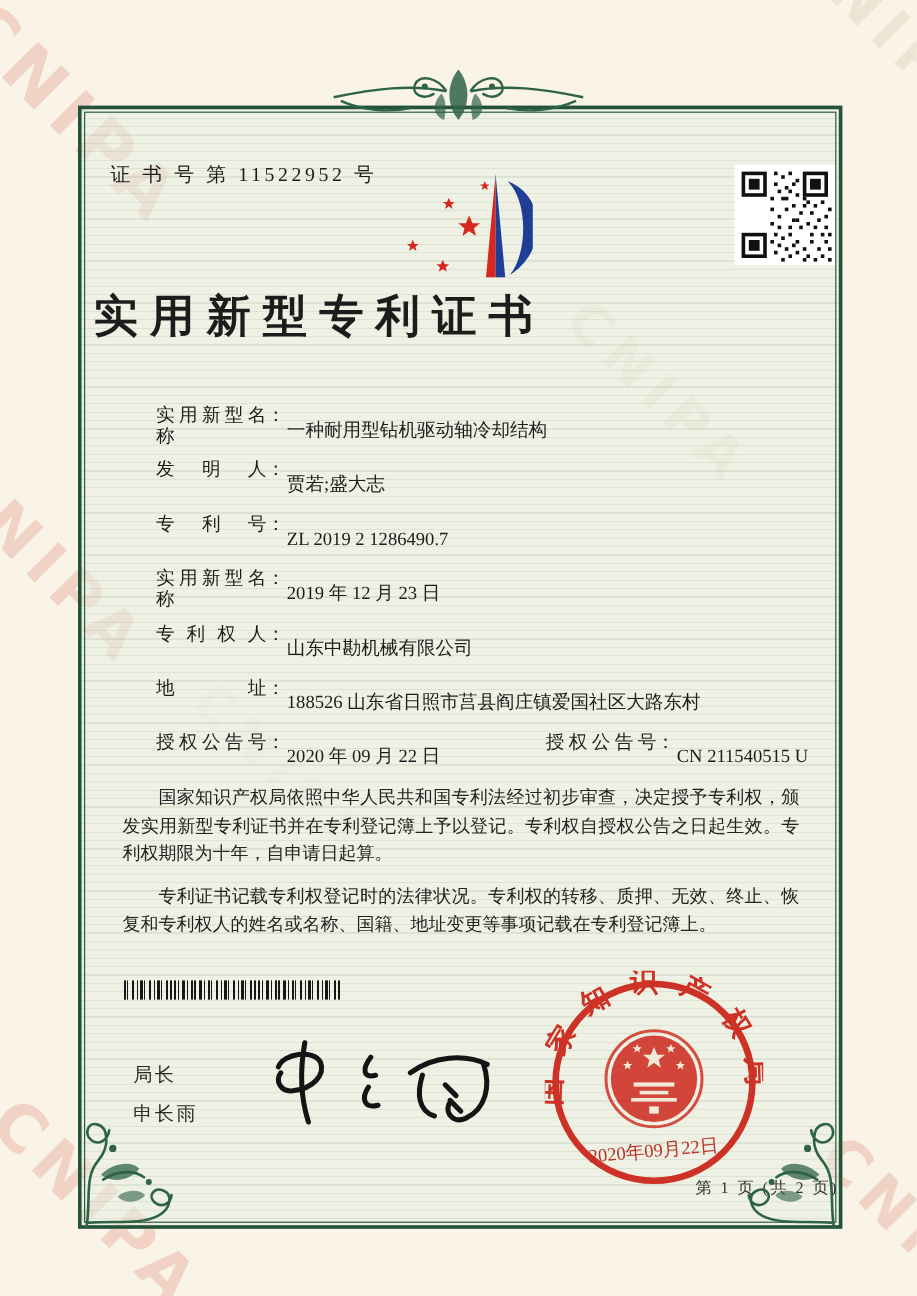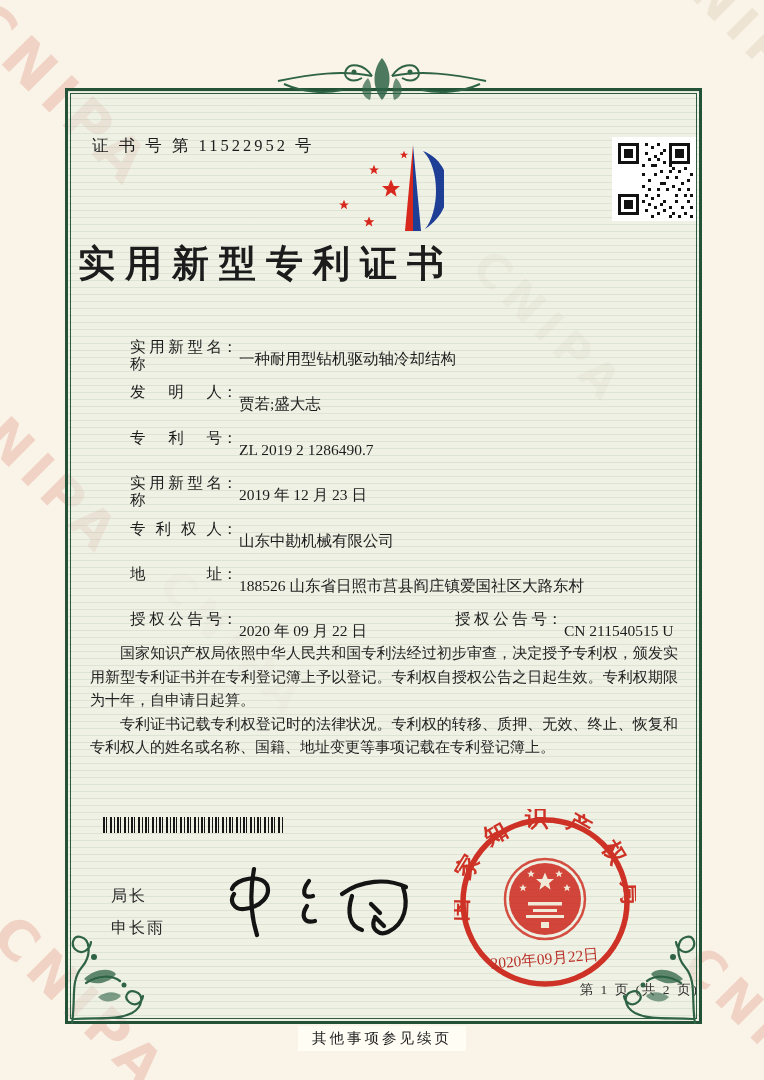--- a/index.html
+++ b/index.html
@@ -54,21 +54,21 @@
     margin-left:38px;
   }
   .fcolon { flex:0 0 17px; }
   .fvalue { white-space:nowrap;margin-top:12px; }
   .pair2 { display:flex; margin-left:50px; }
   
   .paras {
     position:absolute; left:22px; top:551px; width:588px;
     font-size:15px; line-height:23.5px; text-align:justify; color:#222;
   }
-  .paras p { margin:0; text-indent:2em; }
+  .paras p { margin:12px; text-indent:2em; }
   
   .barcode {
     position:absolute; left:35px; top:726px; width:182px; height:16px;
     background:repeating-linear-gradient(90deg,
       #161616 0 2px, transparent 2px 3px,
       #161616 3px 4px, transparent 4px 7px,
       #161616 7px 9px, transparent 9px 11px,
       #161616 11px 12px, transparent 12px 14px);
   }
   .director {
@@ -335,15 +335,14 @@
       <path d="M12,36 C30,44 52,46 70,42"></path>
       <path d="M208,36 C190,44 168,46 150,42"></path>
     </g>
     <path d="M110,10 C100,22 100,40 110,52 C120,40 120,22 110,10 Z" fill="#2e6346" opacity="0.85"></path>
     <path d="M96,30 C88,38 88,48 98,52 C100,44 100,36 96,30 Z" fill="#2e6346" opacity="0.7"></path>
     <path d="M124,30 C132,38 132,48 122,52 C120,44 120,36 124,30 Z" fill="#2e6346" opacity="0.7"></path>
     <circle cx="82" cy="24" r="2.5" fill="#2e6346"></circle>
     <circle cx="138" cy="24" r="2.5" fill="#2e6346"></circle>
   </svg>
 
-  <div class="cont-note">其他事项参见续页</div>
 
 </div>
 
 </body></html>

